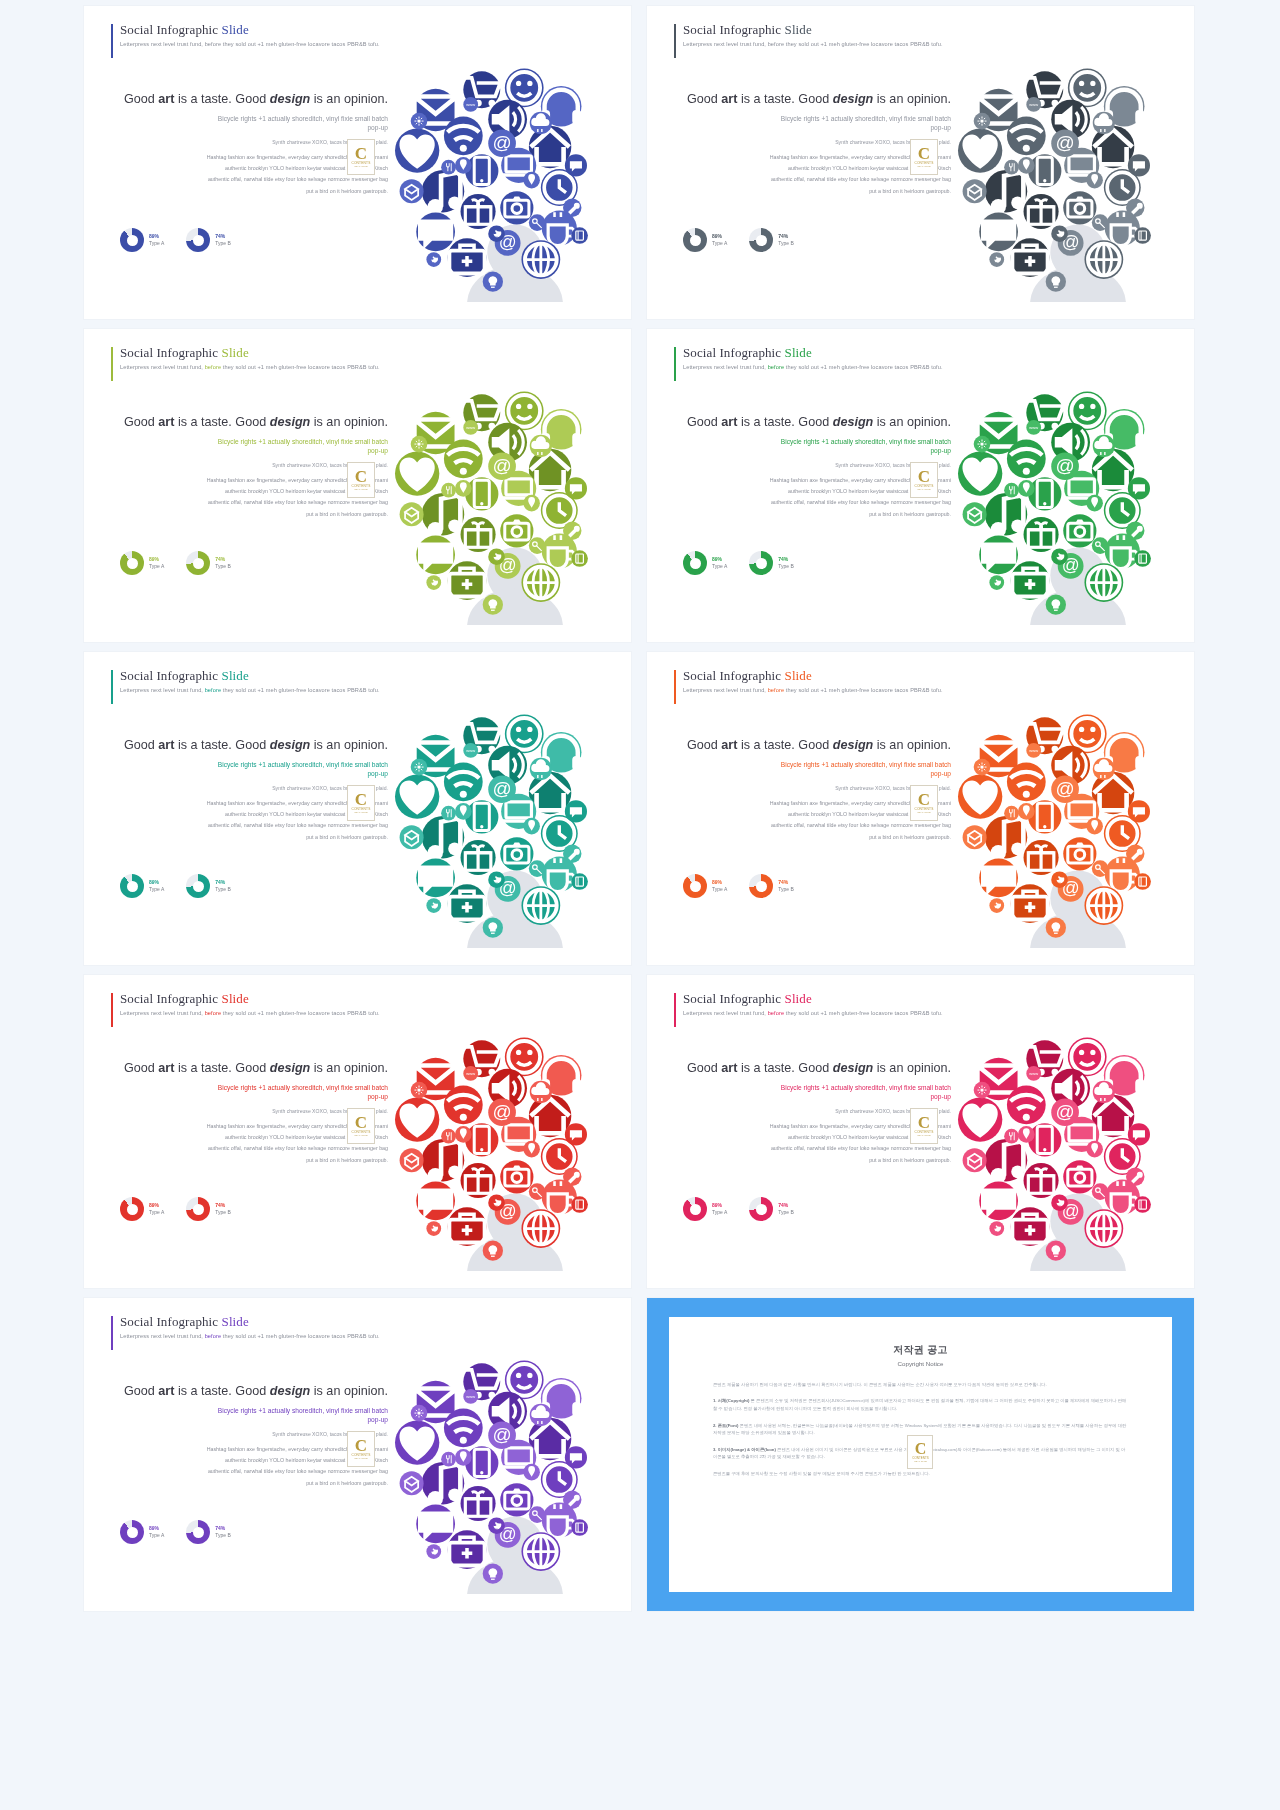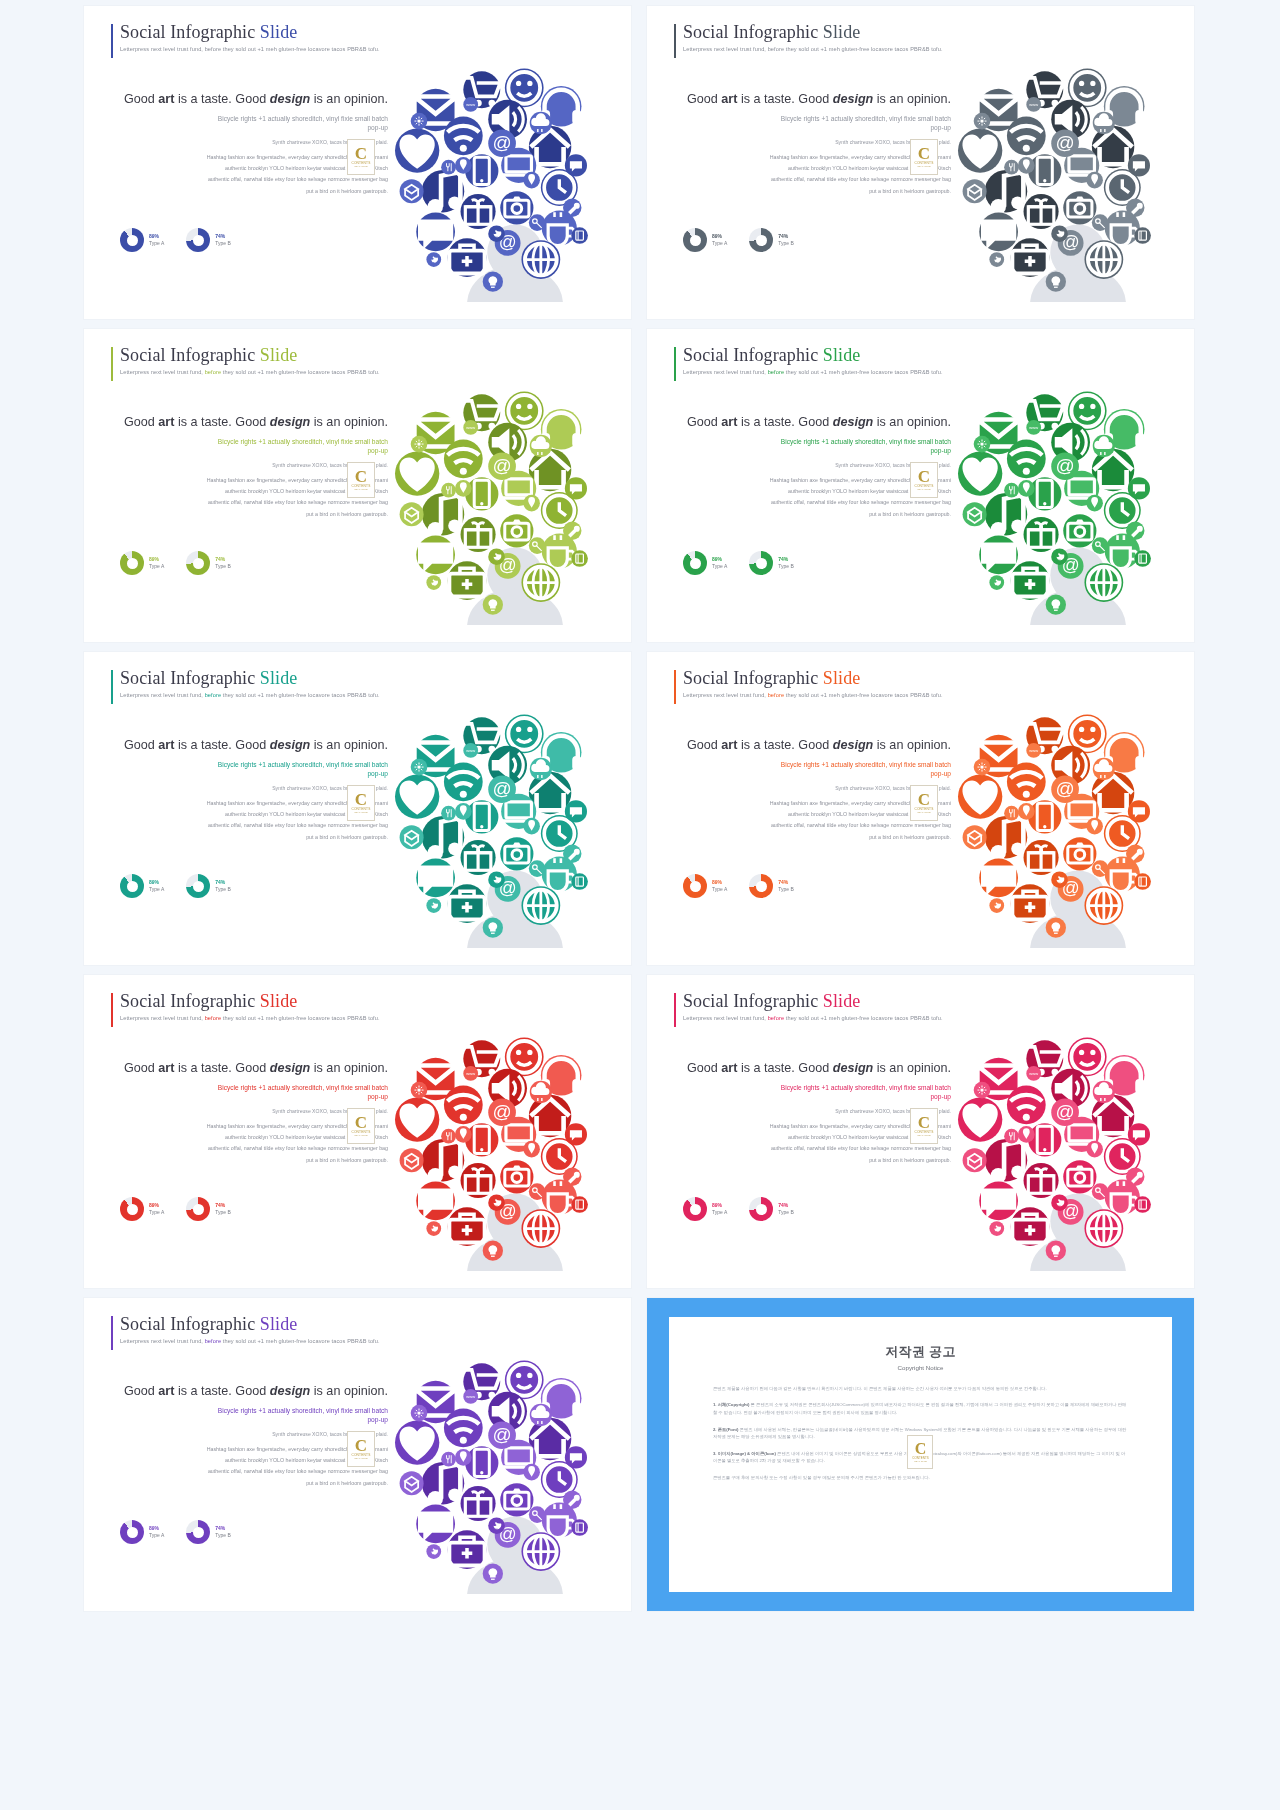--- a/index.html
+++ b/index.html
@@ -21,21 +21,21 @@
     background:#ffffff;
     position:relative;
     overflow:hidden;
     border:1px solid #eef2f7;
   }
   
   .hdr { position:absolute; left:36px; top:16px; }
   .hdr .bar {
     position:absolute; left:-9px; top:2px; width:2px; height:34px;
   }
-  .ttl { font-family:"Liberation Serif", serif; font-size:18px; letter-spacing:.1px;
+  .ttl { font-family:"Liberation Serif", serif; font-size:13px; letter-spacing:.1px;
          color:#3b3b4a; white-space:nowrap; }
   .ttl .accent { }
   .sub { font-size:5.6px; color:#8b8f99; margin-top:3px; white-space:nowrap; letter-spacing:.1px;}
   .sub .hl { }
   
   .body { position:absolute; left:36px; top:86px; width:268px;text-align:right; }
   .lead { font-size:12.6px; line-height:15px; color:#3c3c46; font-weight:400; }
   .lead b { font-weight:700; }
   .lead i { font-weight:700; font-style:italic; }
   .sub2 { font-size:6.6px; line-height:9px; margin-top:7px; }
@@ -61,21 +61,21 @@
   
   .cluster { position:absolute; right:18px; top:56px; width:244px; height:240px; }
   .cluster svg { width:100%; height:100%; display:block; }
   
   .cslide { background:#4aa3f0; display:flex; align-items:center; justify-content:center; }
   .cinner {
     background:#fff; width:92%; height:88%; position:relative;
     padding:26px 44px;
   }
   .ch { text-align:center; }
-  .ch-ko { font-size:13px; color:#53555c; font-weight:700; letter-spacing:.3px;}
+  .ch-ko { font-size:10px; color:#53555c; font-weight:700; letter-spacing:.3px;}
   .ch-en { font-size:6.2px; color:#6f727a; margin-top:3px; }
   .cbody { margin-top:14px; }
   .cp { font-size:4.3px; line-height:7.6px; color:#9aa0ab; margin-bottom:9px; }
   .cp .k { color:#6d727c; font-weight:700;}
   .clogo {
     position:absolute; left:50%; top:49%; transform:translate(-50%,-50%);
     width:26px; height:34px; border:1px solid #d8d2c2; background:#fff;
     display:flex; flex-direction:column; align-items:center; justify-content:center;
   }
   .clogo .c { font-family:"Liberation Serif", serif; font-size:16px; color:#b99a3c; font-weight:700; line-height:14px;}

